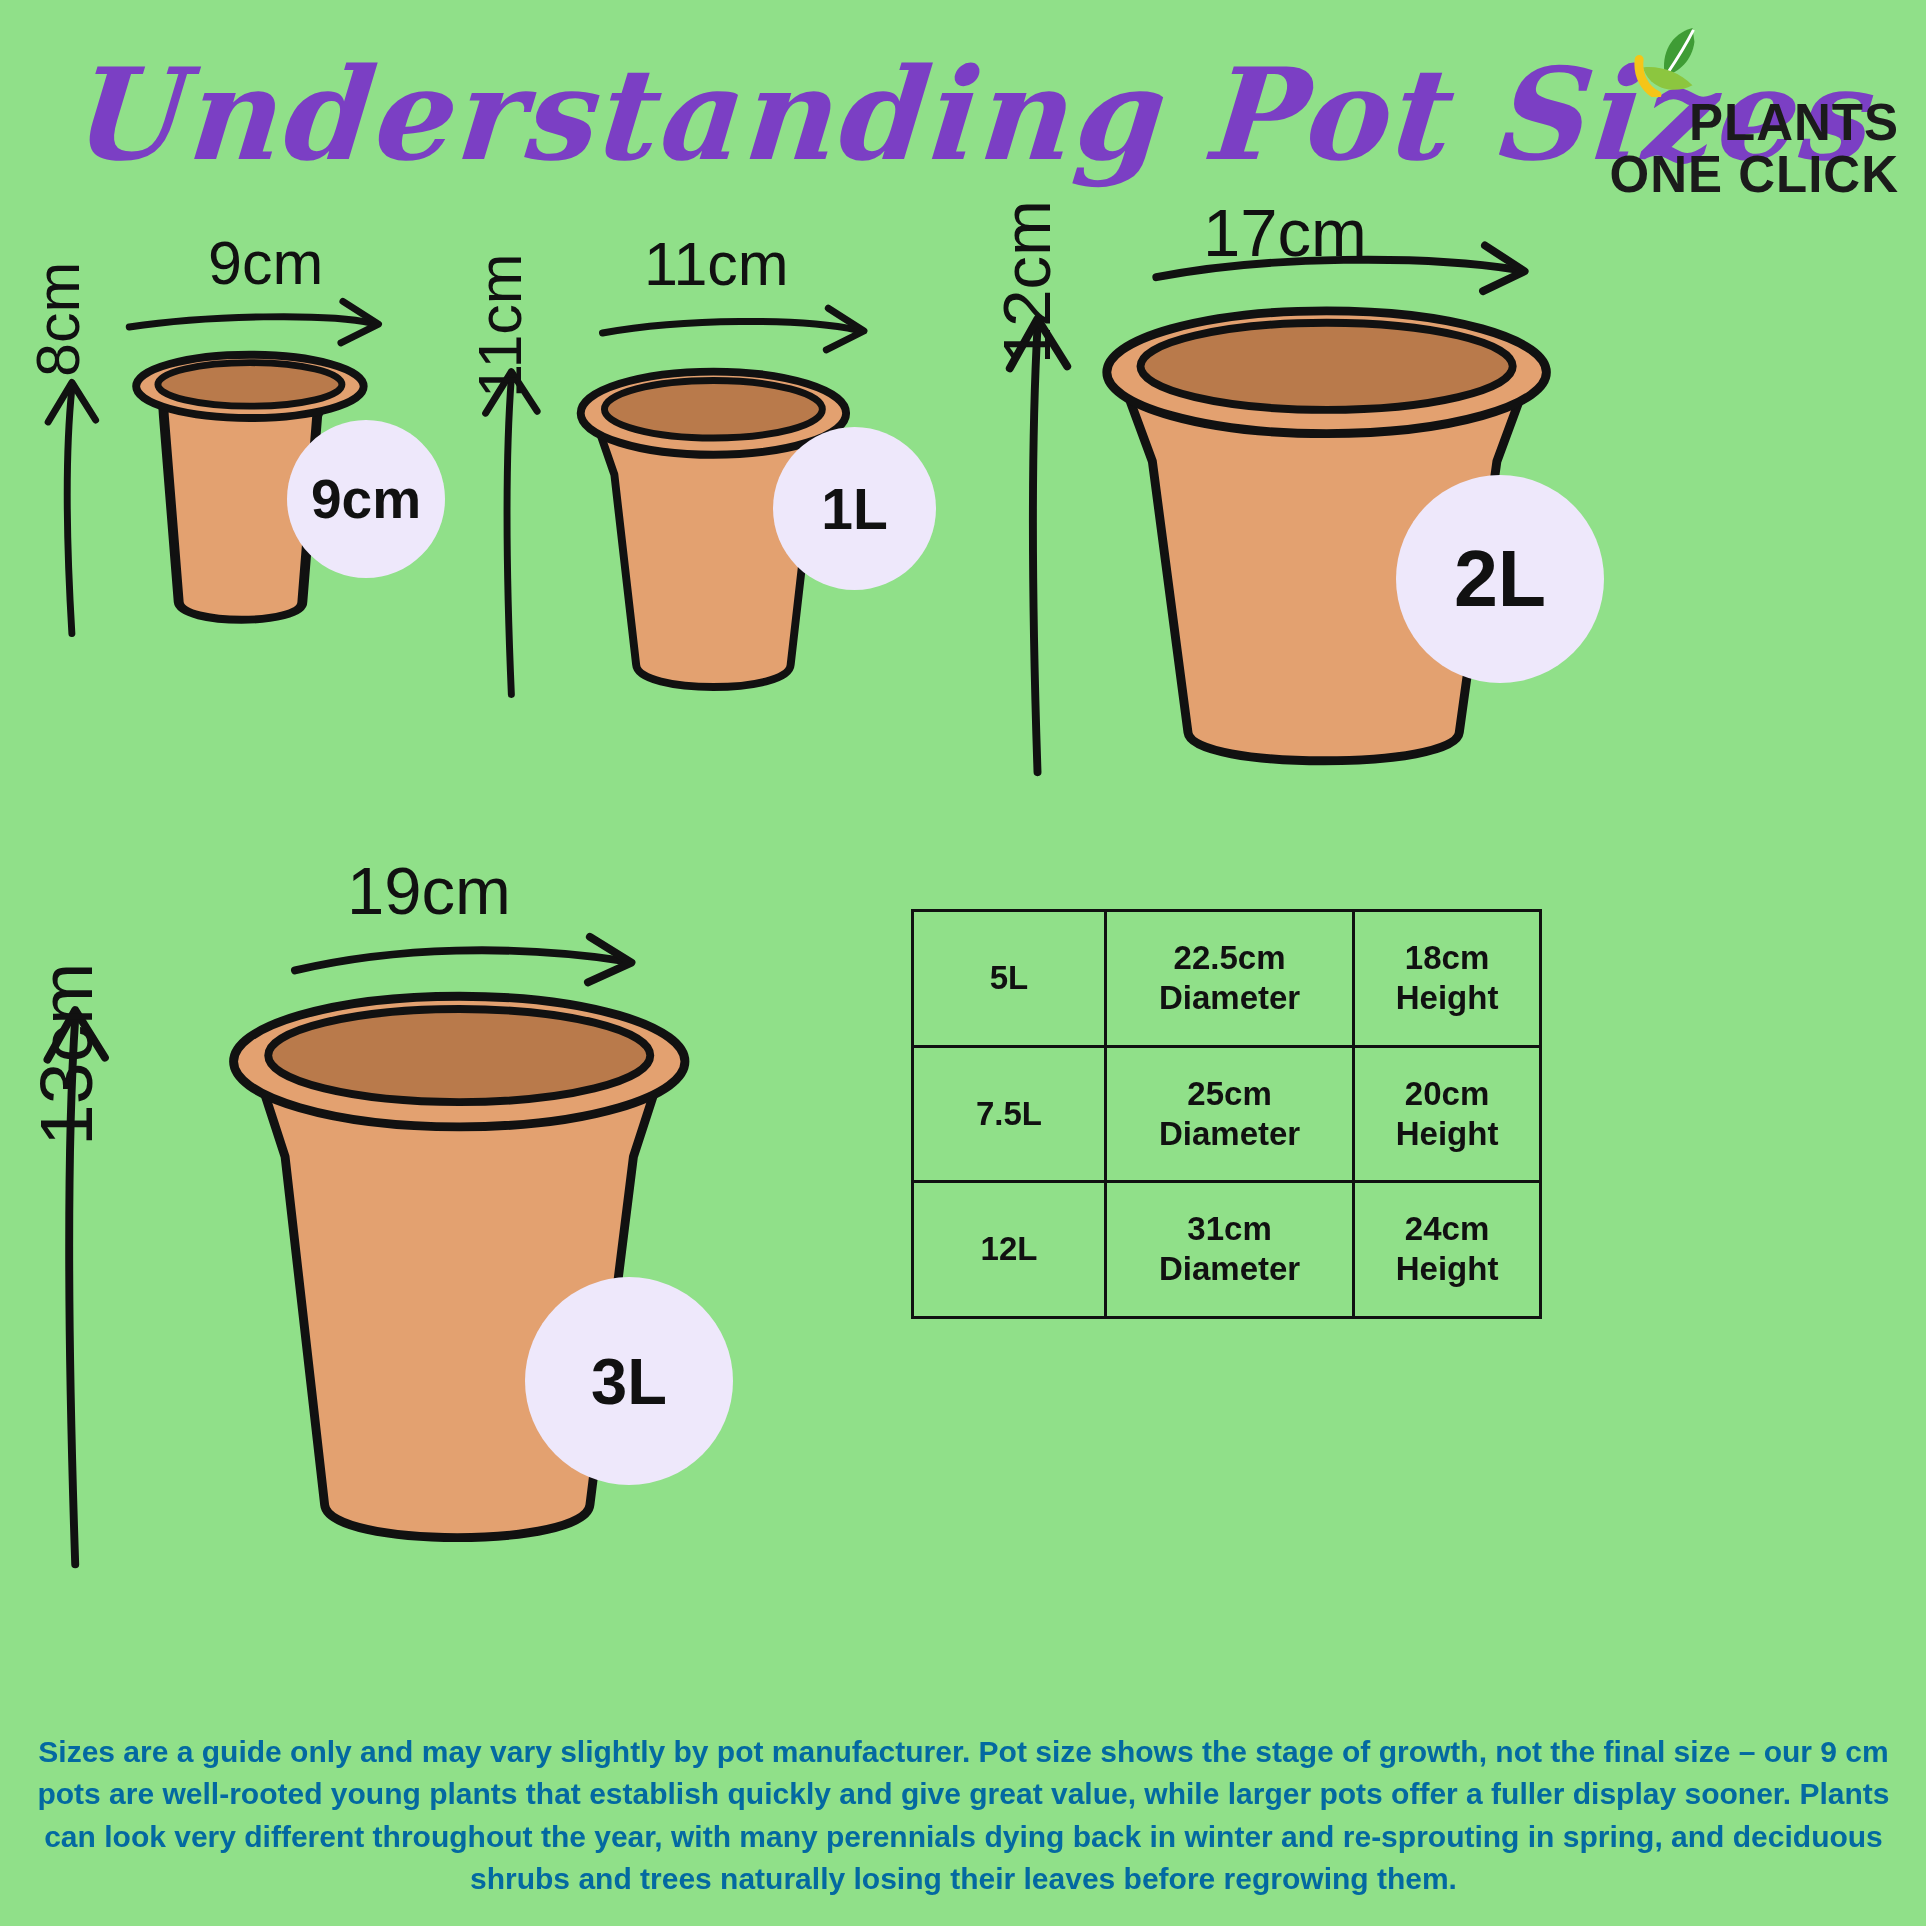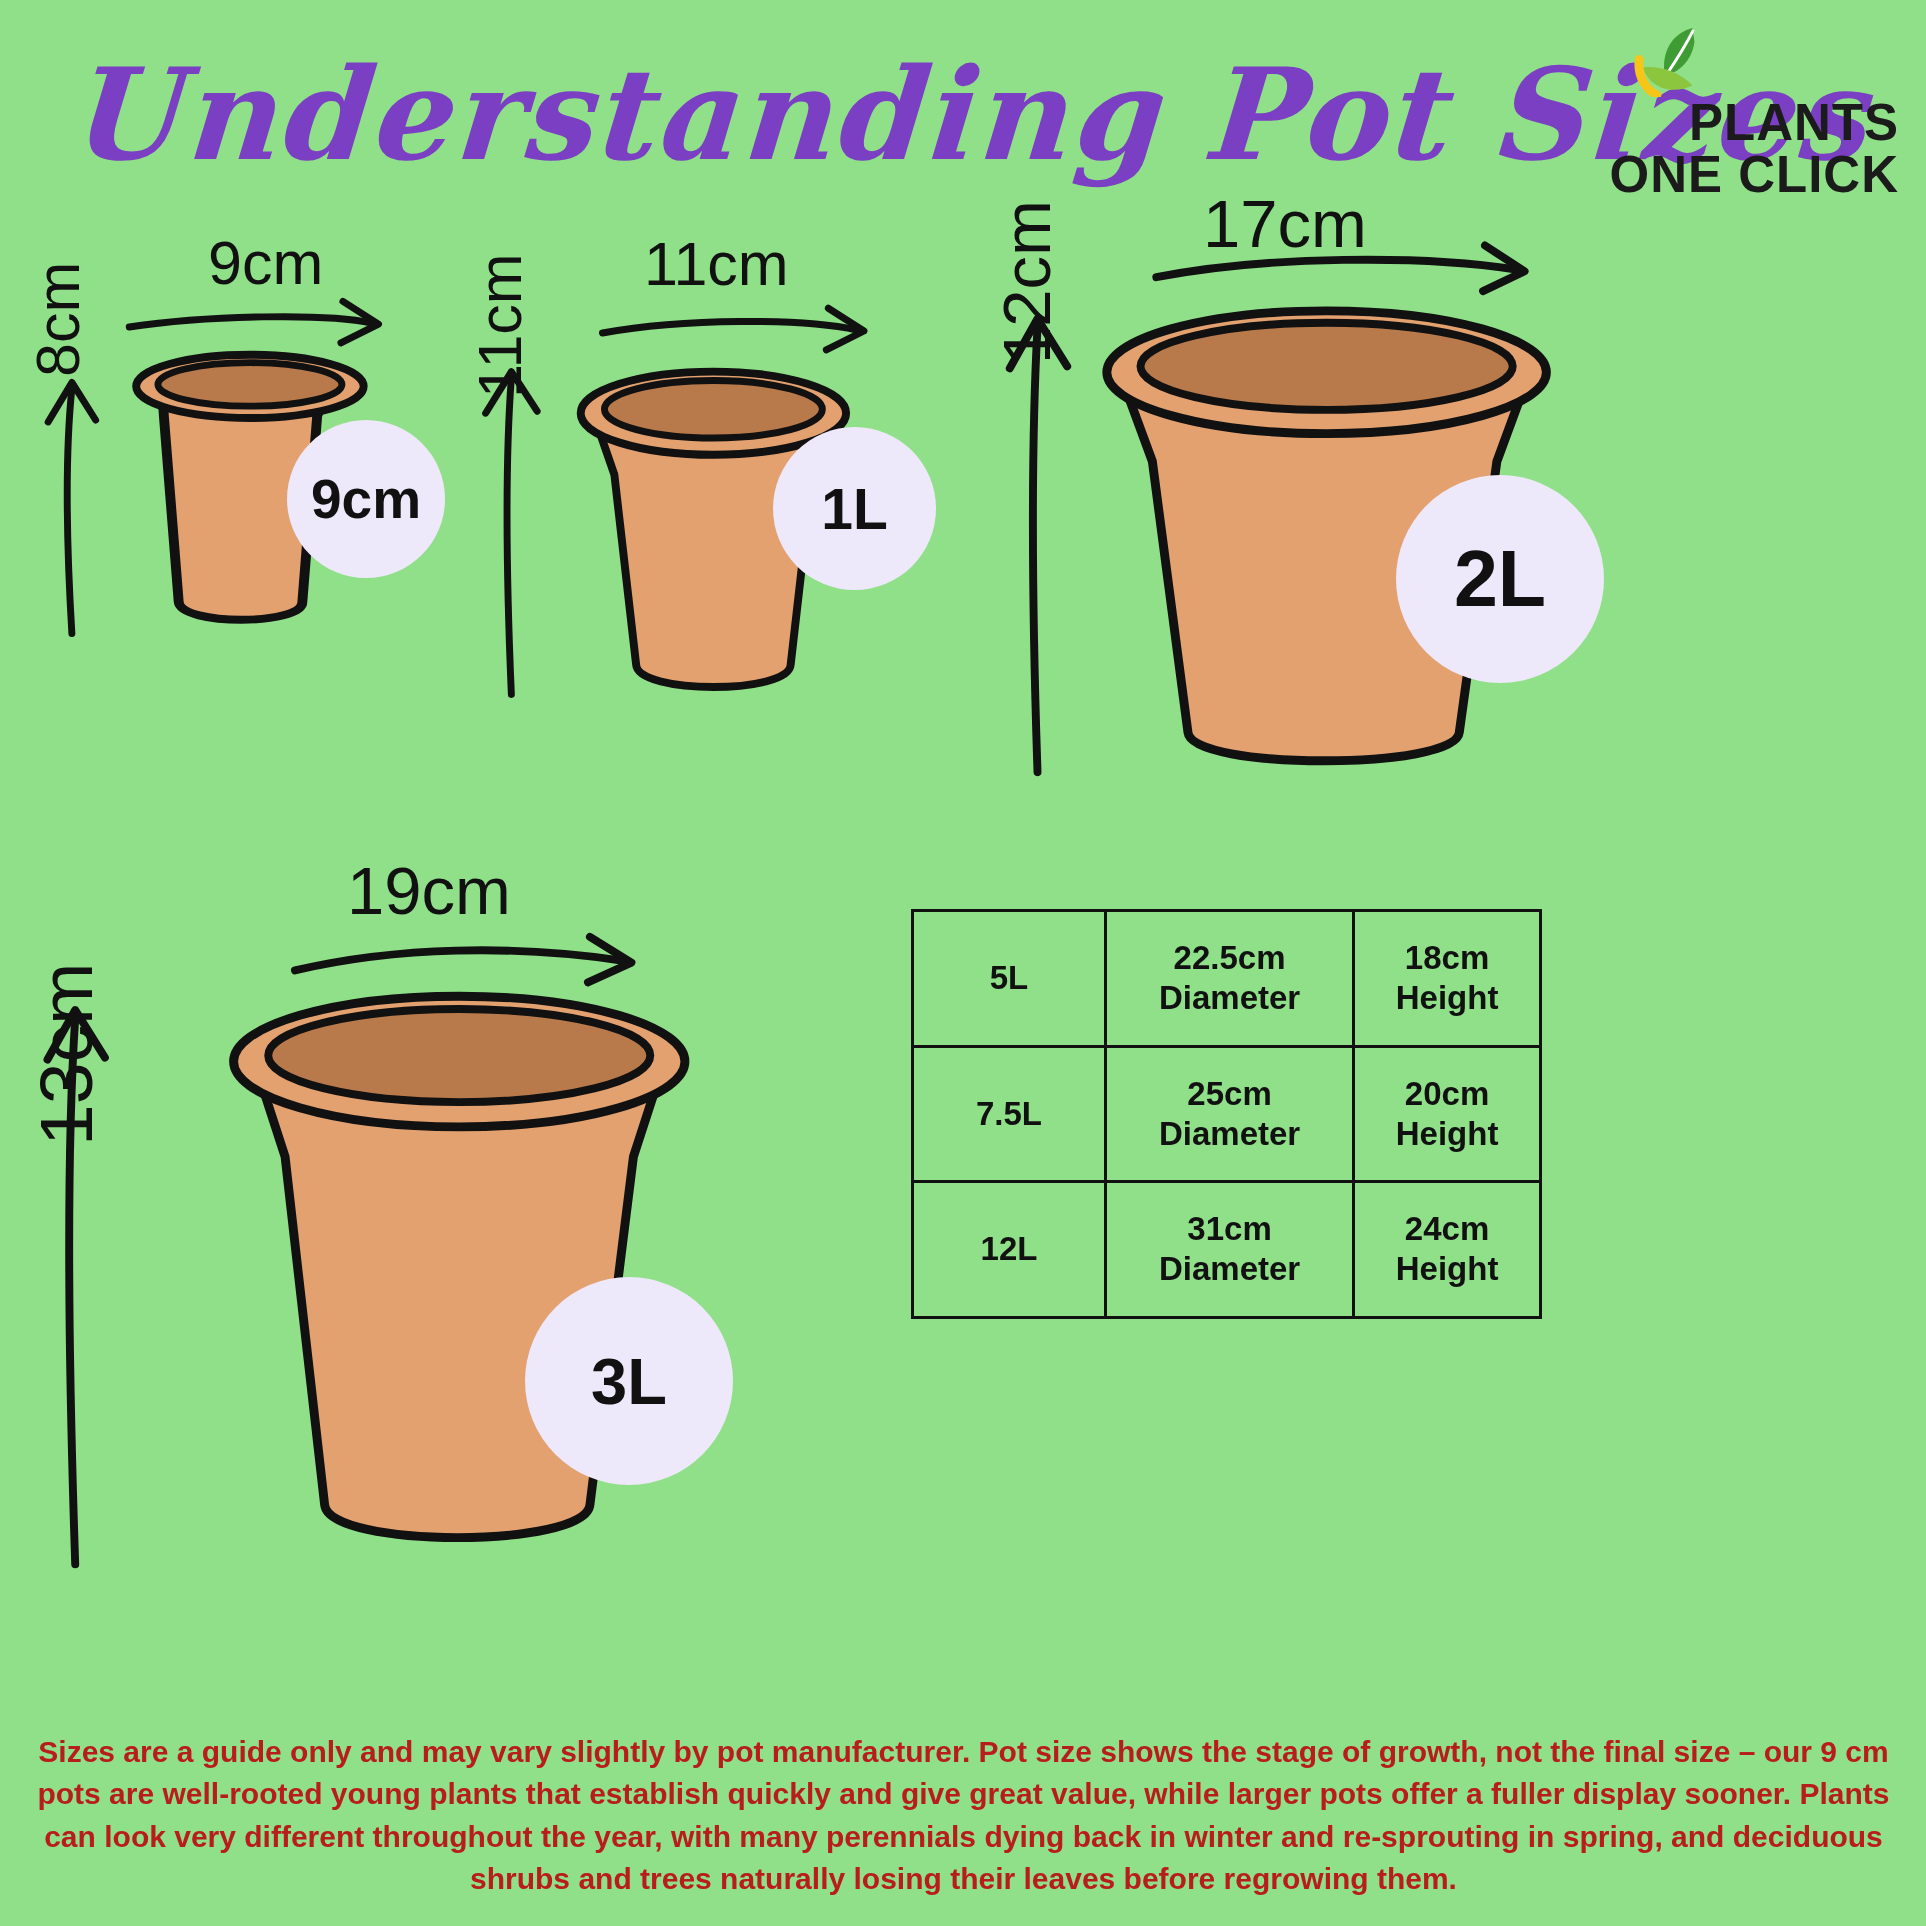--- a/index.html
+++ b/index.html
@@ -84,21 +84,21 @@
   .size-table td.vol{width:178px;font-size:33px;}
 
   
   .footer{
     position:absolute;left:18px;right:18px;bottom:26px;
     text-align:center;
     font-family:"Liberation Sans", sans-serif;
     font-weight:bold;
     font-size:30px;
     line-height:1.42;
-    color:#b91c1c;
+    color:#0369a1;
   }
 </style>
 </head>
 <body>
 
 <div class="page">
 
   <div class="title">Understanding Pot Sizes</div>
 
   <div class="logo">
@@ -144,21 +144,21 @@
       <path d="M152 196 L388 196 L370 248 L348 440 C346 470 194 470 192 440 L170 248 Z" fill="#e3a170" stroke="#111" stroke-width="8" stroke-linejoin="round"></path>
 
       <ellipse cx="270" cy="186" rx="134" ry="42" fill="#e3a170" stroke="#111" stroke-width="8"></ellipse>
       <ellipse cx="270" cy="182" rx="110" ry="29" fill="#b97a4b" stroke="#111" stroke-width="7"></ellipse>
     </svg>
     <div class="dim-side" style="left:89px;top:99px;font-size:61px;">11cm</div>
     <div class="badge" style="left:327px;top:198px;width:163px;height:163px;font-size:57px;">1L</div>
   </div>
 
   <div class="pot-group" style="left:990px;top:178px;width:693px;height:634px;">
-    <div class="dim-top" style="left:213px;top:7px;font-size:67px;">17cm</div>
+    <div class="dim-top" style="left:213px;top:16px;font-size:67px;">17cm</div>
     <svg width="693" height="634" viewBox="0 0 700 640" style="position:absolute;left:0;top:0;">
       <path d="M168 100 C280 78 440 78 530 92" stroke="#111" stroke-width="8" fill="none" stroke-linecap="round"></path>
       <path d="M500 68 L540 94 L498 114" stroke="#111" stroke-width="8" fill="none" stroke-linecap="round" stroke-linejoin="round"></path>
       <path d="M48 600 C42 420 42 260 48 150" stroke="#111" stroke-width="8" fill="none" stroke-linecap="round"></path>
       <path d="M20 192 L48 142 L78 190" stroke="#111" stroke-width="8" fill="none" stroke-linecap="round" stroke-linejoin="round"></path>
 
       <path d="M136 210 L540 210 L512 286 L474 560 C470 598 204 598 200 560 L164 286 Z" fill="#e3a170" stroke="#111" stroke-width="9" stroke-linejoin="round"></path>
 
       <ellipse cx="340" cy="196" rx="222" ry="62" fill="#e3a170" stroke="#111" stroke-width="9"></ellipse>
       <ellipse cx="340" cy="190" rx="188" ry="44" fill="#b97a4b" stroke="#111" stroke-width="8"></ellipse>

